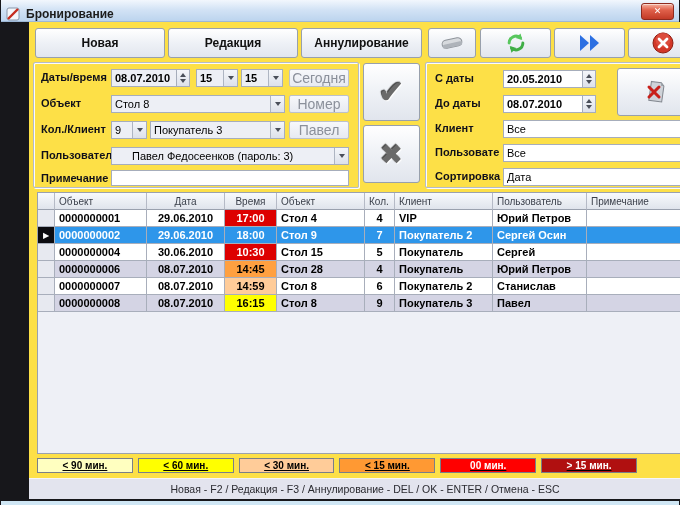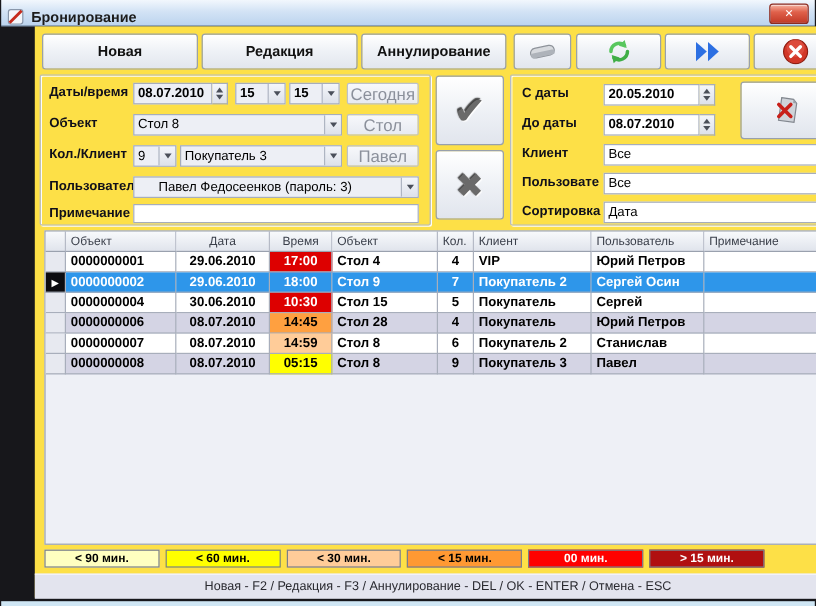--- a/index.html
+++ b/index.html
@@ -134,21 +134,21 @@
     font-size:7px;color:#4a4f5a;display:flex;align-items:center;justify-content:center;cursor:pointer;
   }
   .scr-thumb{
     position:absolute;left:0;top:16px;width:15px;height:46px;
     background:linear-gradient(90deg,#fafbfd,#dfe3ec);
     border:1px solid #aab0bd;box-sizing:border-box;cursor:pointer;
   }
   
   .legend{
     position:absolute;left:8px;top:436px;width:600px;height:15px;
-    display:flex;gap:5px;
+    display:flex;gap:5px;text-decoration:underline;
   }
   .legend-item{
     flex:1;border:1px solid #7a7f88;box-sizing:border-box;
     font-size:10px;font-weight:700;display:flex;align-items:center;justify-content:center;
     white-space:nowrap;
   }
   
   .statusbar{
     position:absolute;left:0;top:456px;width:672px;height:20px;
     background:#e3e4ee;border-top:1px solid #f5f6fa;
@@ -223,21 +223,21 @@
         <span>15</span>
         <span class="arrowbox"></span>
       </div>
     <div class="sbtn" style="left:260px;top:47px;width:60px;">Сегодня</div>
 
     <span class="lbl" style="left:12px;top:75px;">Объект</span>
     <div class="field dis combo" style="left:82px;top:73px;width:174px;">
         <span>Стол 8</span>
         <span class="arrowbox"></span>
       </div>
-    <div class="sbtn" style="left:260px;top:73px;width:60px;">Стол</div>
+    <div class="sbtn" style="left:260px;top:73px;width:60px;">Номер</div>
 
     <span class="lbl" style="left:12px;top:101px;">Кол./Клиент</span>
     <div class="field dis combo" style="left:82px;top:99px;width:36px;">
         <span>9</span>
         <span class="arrowbox"></span>
       </div>
     <div class="field dis combo" style="left:121px;top:99px;width:135px;">
         <span>Покупатель 3</span>
         <span class="arrowbox"></span>
       </div>
@@ -370,21 +370,21 @@
               <div class="tcell">Стол 8</div>
               <div class="tcell c">6</div>
               <div class="tcell">Покупатель 2</div>
               <div class="tcell">Станислав</div>
               <div class="tcell"></div>
             </div>
             <div class="trow alt">
               <div class="tcell ind"></div>
               <div class="tcell">0000000008</div>
               <div class="tcell c">08.07.2010</div>
-              <div class="tcell c" style="background: rgb(255, 255, 0); color: rgb(0, 0, 0);">05:15</div>
+              <div class="tcell c" style="background: rgb(255, 255, 0); color: rgb(0, 0, 0);">16:15</div>
               <div class="tcell">Стол 8</div>
               <div class="tcell c">9</div>
               <div class="tcell">Покупатель 3</div>
               <div class="tcell">Павел</div>
               <div class="tcell"></div>
             </div>
           </div>
       </div>
       <div class="vscroll">
         <div class="scr-btn" style="top:0;">▲</div>

